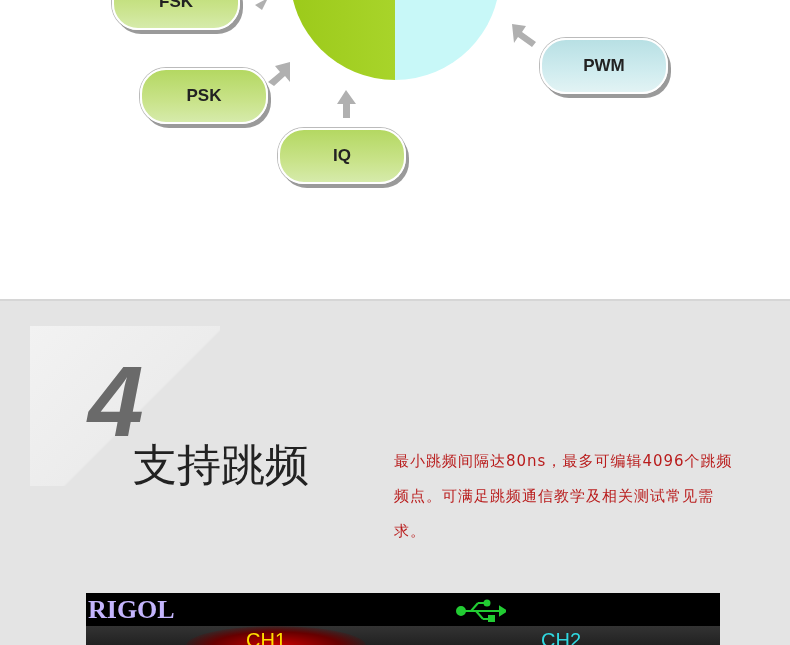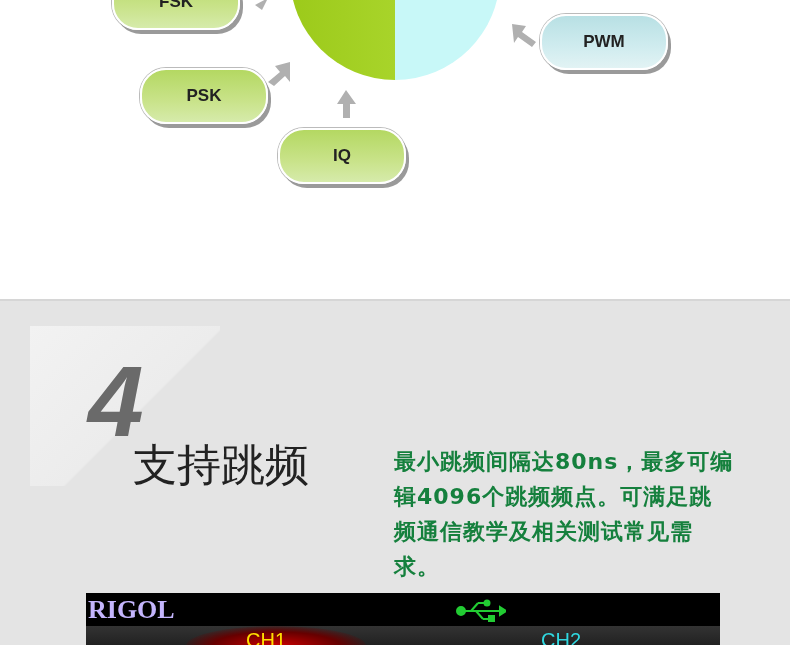--- a/index.html
+++ b/index.html
@@ -9,21 +9,21 @@
   .pie .l { position:absolute; left:0; top:0; width:105px; height:210px; background:linear-gradient(90deg,#9cca1a,#a8d42a); }
   .pie .r { position:absolute; left:105px; top:0; width:105px; height:210px; background:#c8f8f8; }
   .pill { position:absolute; height:52px; border-radius:26px; border:2px solid #fff; box-shadow: 3px 4px 0 #9a9a9a, 0 0 0 1px #bbb; display:flex; align-items:center; justify-content:center; font-family:"Liberation Sans", sans-serif; font-weight:bold; font-size:17px; color:#222; }
   .pill.green { background:linear-gradient(180deg,#b4d862 0%,#c9e38a 60%,#d6ebab 100%); }
   .pill.blue { background:linear-gradient(180deg,#b8e0e4 0%,#d0ecef 60%,#e2f3f4 100%); }
   .grey { position:absolute; left:0; top:299px; width:790px; height:346px; background:#e4e4e4; border-top:2px solid #d6d6d6; }
   .fold { position:absolute; left:30px; top:25px; width:190px; height:160px; background:linear-gradient(135deg,#f2f2f2 0%,#ececec 55%,#e4e4e4 56%); }
   .num { position:absolute; left:88px; top:50px; font-family:"Liberation Sans", sans-serif; font-size:100px; font-style:italic; font-weight:bold; color:#6a6a6a; line-height:1; }
   .h1 { position:absolute; left:133px; top:140px; font-size:44px; color:#222; line-height:1.1; }
   .h2 { position:absolute; left:133px; top:195px; font-size:42px; font-weight:bold; color:#333; line-height:1.1; }
-  .desc { position:absolute; left:394px; top:143px; width:340px; font-size:22px; color:#15803d; line-height:35px; letter-spacing:1px;font-weight:bold; }
+  .desc { position:absolute; left:394px; top:143px; width:340px; font-size:15px; color:#b91c1c; line-height:35px; letter-spacing:1px; }
   .screen { position:absolute; left:86px; top:292px; width:634px; height:60px; background:#000; }
   .brand { position:absolute; left:2px; top:2px; font-family:"Liberation Serif", serif; font-weight:bold; font-size:26px; color:#c4b5fd; }
   .usb { position:absolute; left:370px; top:6px; color:#22cc33; font-size:22px; }
   .chbar { position:absolute; left:0; top:33px; width:634px; height:27px; background:linear-gradient(180deg,#333,#1a1a1a); }
   .ch1glow { position:absolute; left:100px; top:0; width:180px; height:40px; border-radius:50%; background:radial-gradient(ellipse at center,#c00 0%,#600 50%,transparent 75%); }
   .ch1 { position:absolute; left:160px; top:3px; color:#ffe000; font-family:"Liberation Sans", sans-serif; font-size:20px; }
   .ch2 { position:absolute; left:455px; top:3px; color:#30d8e0; font-family:"Liberation Sans", sans-serif; font-size:20px; }
 </style>
 </head>
 <body>
@@ -36,21 +36,21 @@
 
   <div class="pill green" style="left:112px;top:-26px;width:124px;">
       <span>FSK</span>
     </div>
   <div class="pill green" style="left:278px;top:128px;width:124px;">
       <span>IQ</span>
     </div>
   <div class="pill green" style="left:140px;top:68px;width:124px;">
       <span>PSK</span>
     </div>
-  <div class="pill blue" style="left:540px;top:14px;width:124px;">
+  <div class="pill blue" style="left:540px;top:38px;width:124px;">
       <span>PWM</span>
     </div>
 
   <svg style="position:absolute;left:0;top:0" width="790" height="299">
     <g fill="#b0b0b0">
       <polygon points="255,5 268,-2 262,10"></polygon>
       <polygon points="290,62 275,66 280,72 268,82 274,86 285,76 290,82"></polygon>
       <polygon points="346,90 337,104 343,104 343,118 350,118 350,104 356,104"></polygon>
       <polygon points="512,24 526,26 522,32 536,42 532,47 518,37 514,43"></polygon>
     </g>

